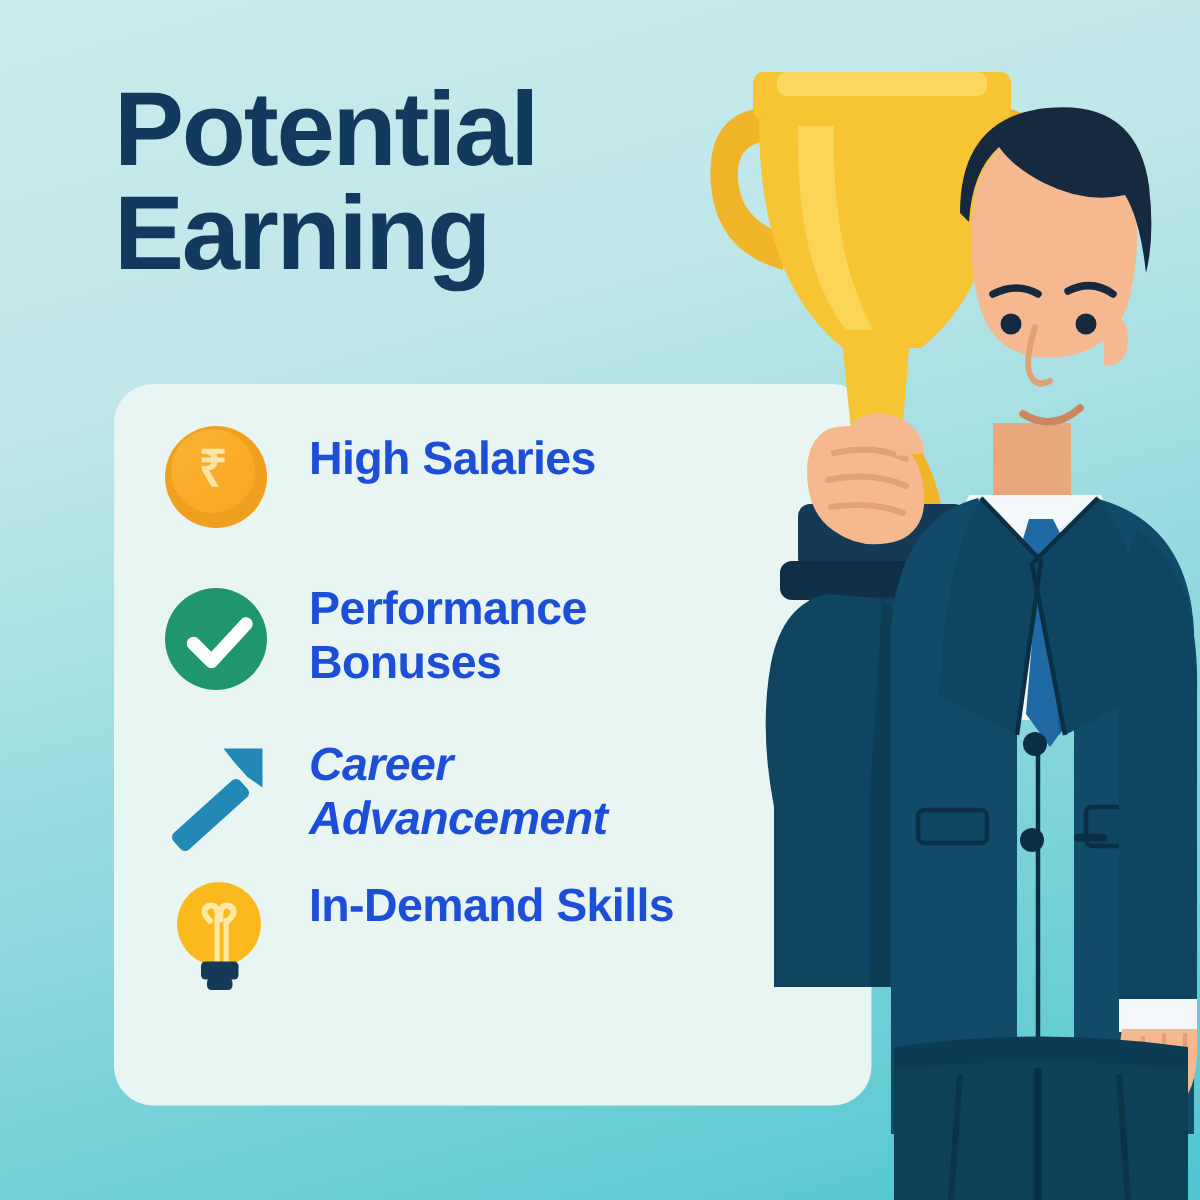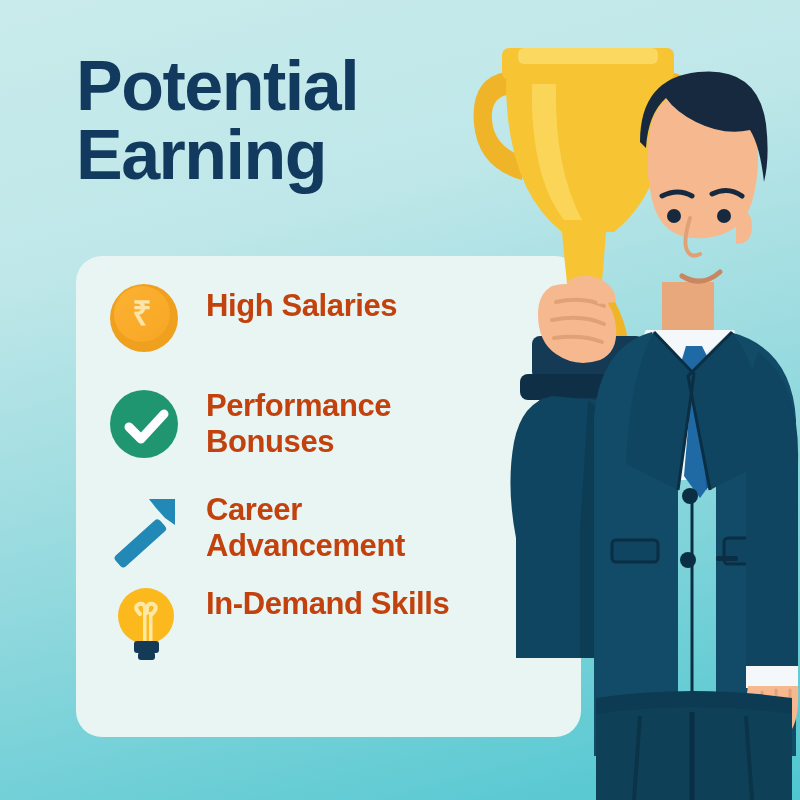--- a/index.html
+++ b/index.html
@@ -52,36 +52,36 @@
   }
   .feature {
     position: absolute;
     left: 32px;
     width: 440px;
     display: flex;
     align-items: flex-start;
     gap: 26px;
   }
   .feature-0 { top: 24px; }
-  .feature-1 { top: 130px; }
-  .feature-2 { top: 234px; }
+  .feature-1 { top: 130px; align-items: flex-end; }
+  .feature-2 { top: 234px; font-style: italic; }
   .feature-3 { top: 328px; }
 
   .f-icon {
     position: relative;
     width: 72px;
     height: 72px;
     flex: 0 0 72px;
   }
   .f-label {
     font-size: 31px;
     font-weight: 700;
     line-height: 1.16;
     letter-spacing: -0.4px;
-    color: #c2410c;
+    color: #1d4ed8;
     padding-top: 8px;
     max-width: 300px;
   }
   .feature-1 .f-label,
   .feature-2 .f-label,
   .feature-3 .f-label { padding-top: 2px; }
 
   
   .coin-outer {
     position: absolute;

